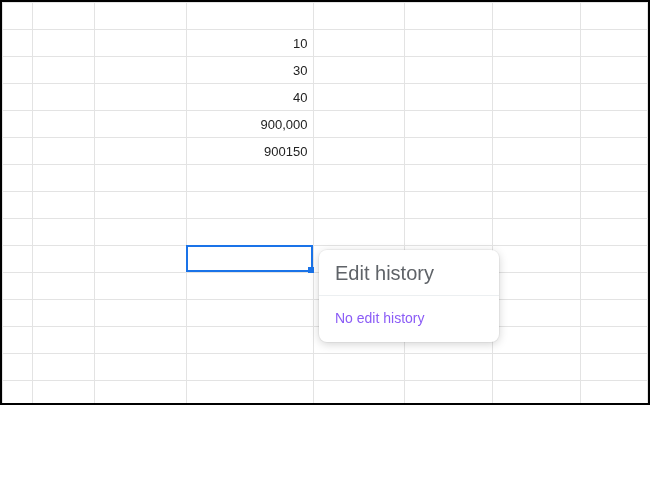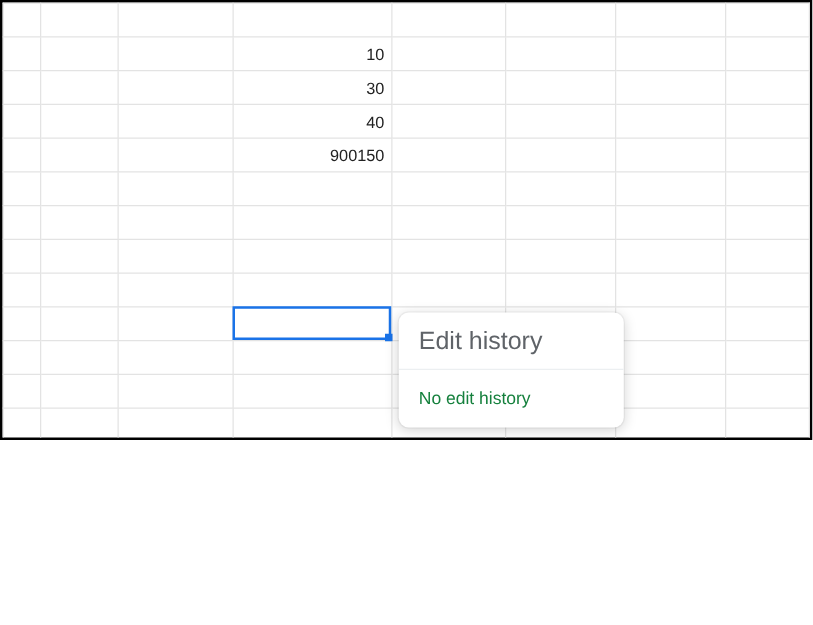--- a/index.html
+++ b/index.html
@@ -5,21 +5,21 @@
   * { box-sizing: border-box; }
   body {
     margin: 0;
     padding: 0;
     font-family: Arial, sans-serif;
     background: #fff;
     overflow: hidden;
   }
   .frame {
     width: 650px;
-    height: 352px;
+    height: 405px;
     border: 2px solid #000;
     position: relative;
     overflow: hidden;
     background: #fff;
   }
   table.sheet {
     border-collapse: collapse;
     table-layout: fixed;
     width: 100%;
   }
@@ -70,21 +70,21 @@
     overflow: hidden;
   }
   .popover .title {
     padding: 12px 16px 10px 16px;
     color: #5f6368;
     border-bottom: 1px solid #eceff1;
     font-size: 20px;
   }
   .popover .body {
     padding: 14px 16px 16px 16px;
-    color: #15803d;
+    color: #8b5cf6;
     font-size: 14px;
   }
 </style>
 </head>
 <body>
 
 <div class="frame">
 
   <table class="sheet">
     <colgroup>
@@ -135,20 +135,30 @@
           <td>40</td>
           <td></td>
           <td></td>
           <td></td>
           <td></td>
         </tr>
       <tr>
           <td></td>
           <td></td>
           <td></td>
+          <td>900,000</td>
+          <td></td>
+          <td></td>
+          <td></td>
+          <td></td>
+        </tr>
+      <tr>
+          <td></td>
+          <td></td>
+          <td></td>
           <td>900150</td>
           <td></td>
           <td></td>
           <td></td>
           <td></td>
         </tr>
       <tr>
           <td></td>
           <td></td>
           <td></td>

